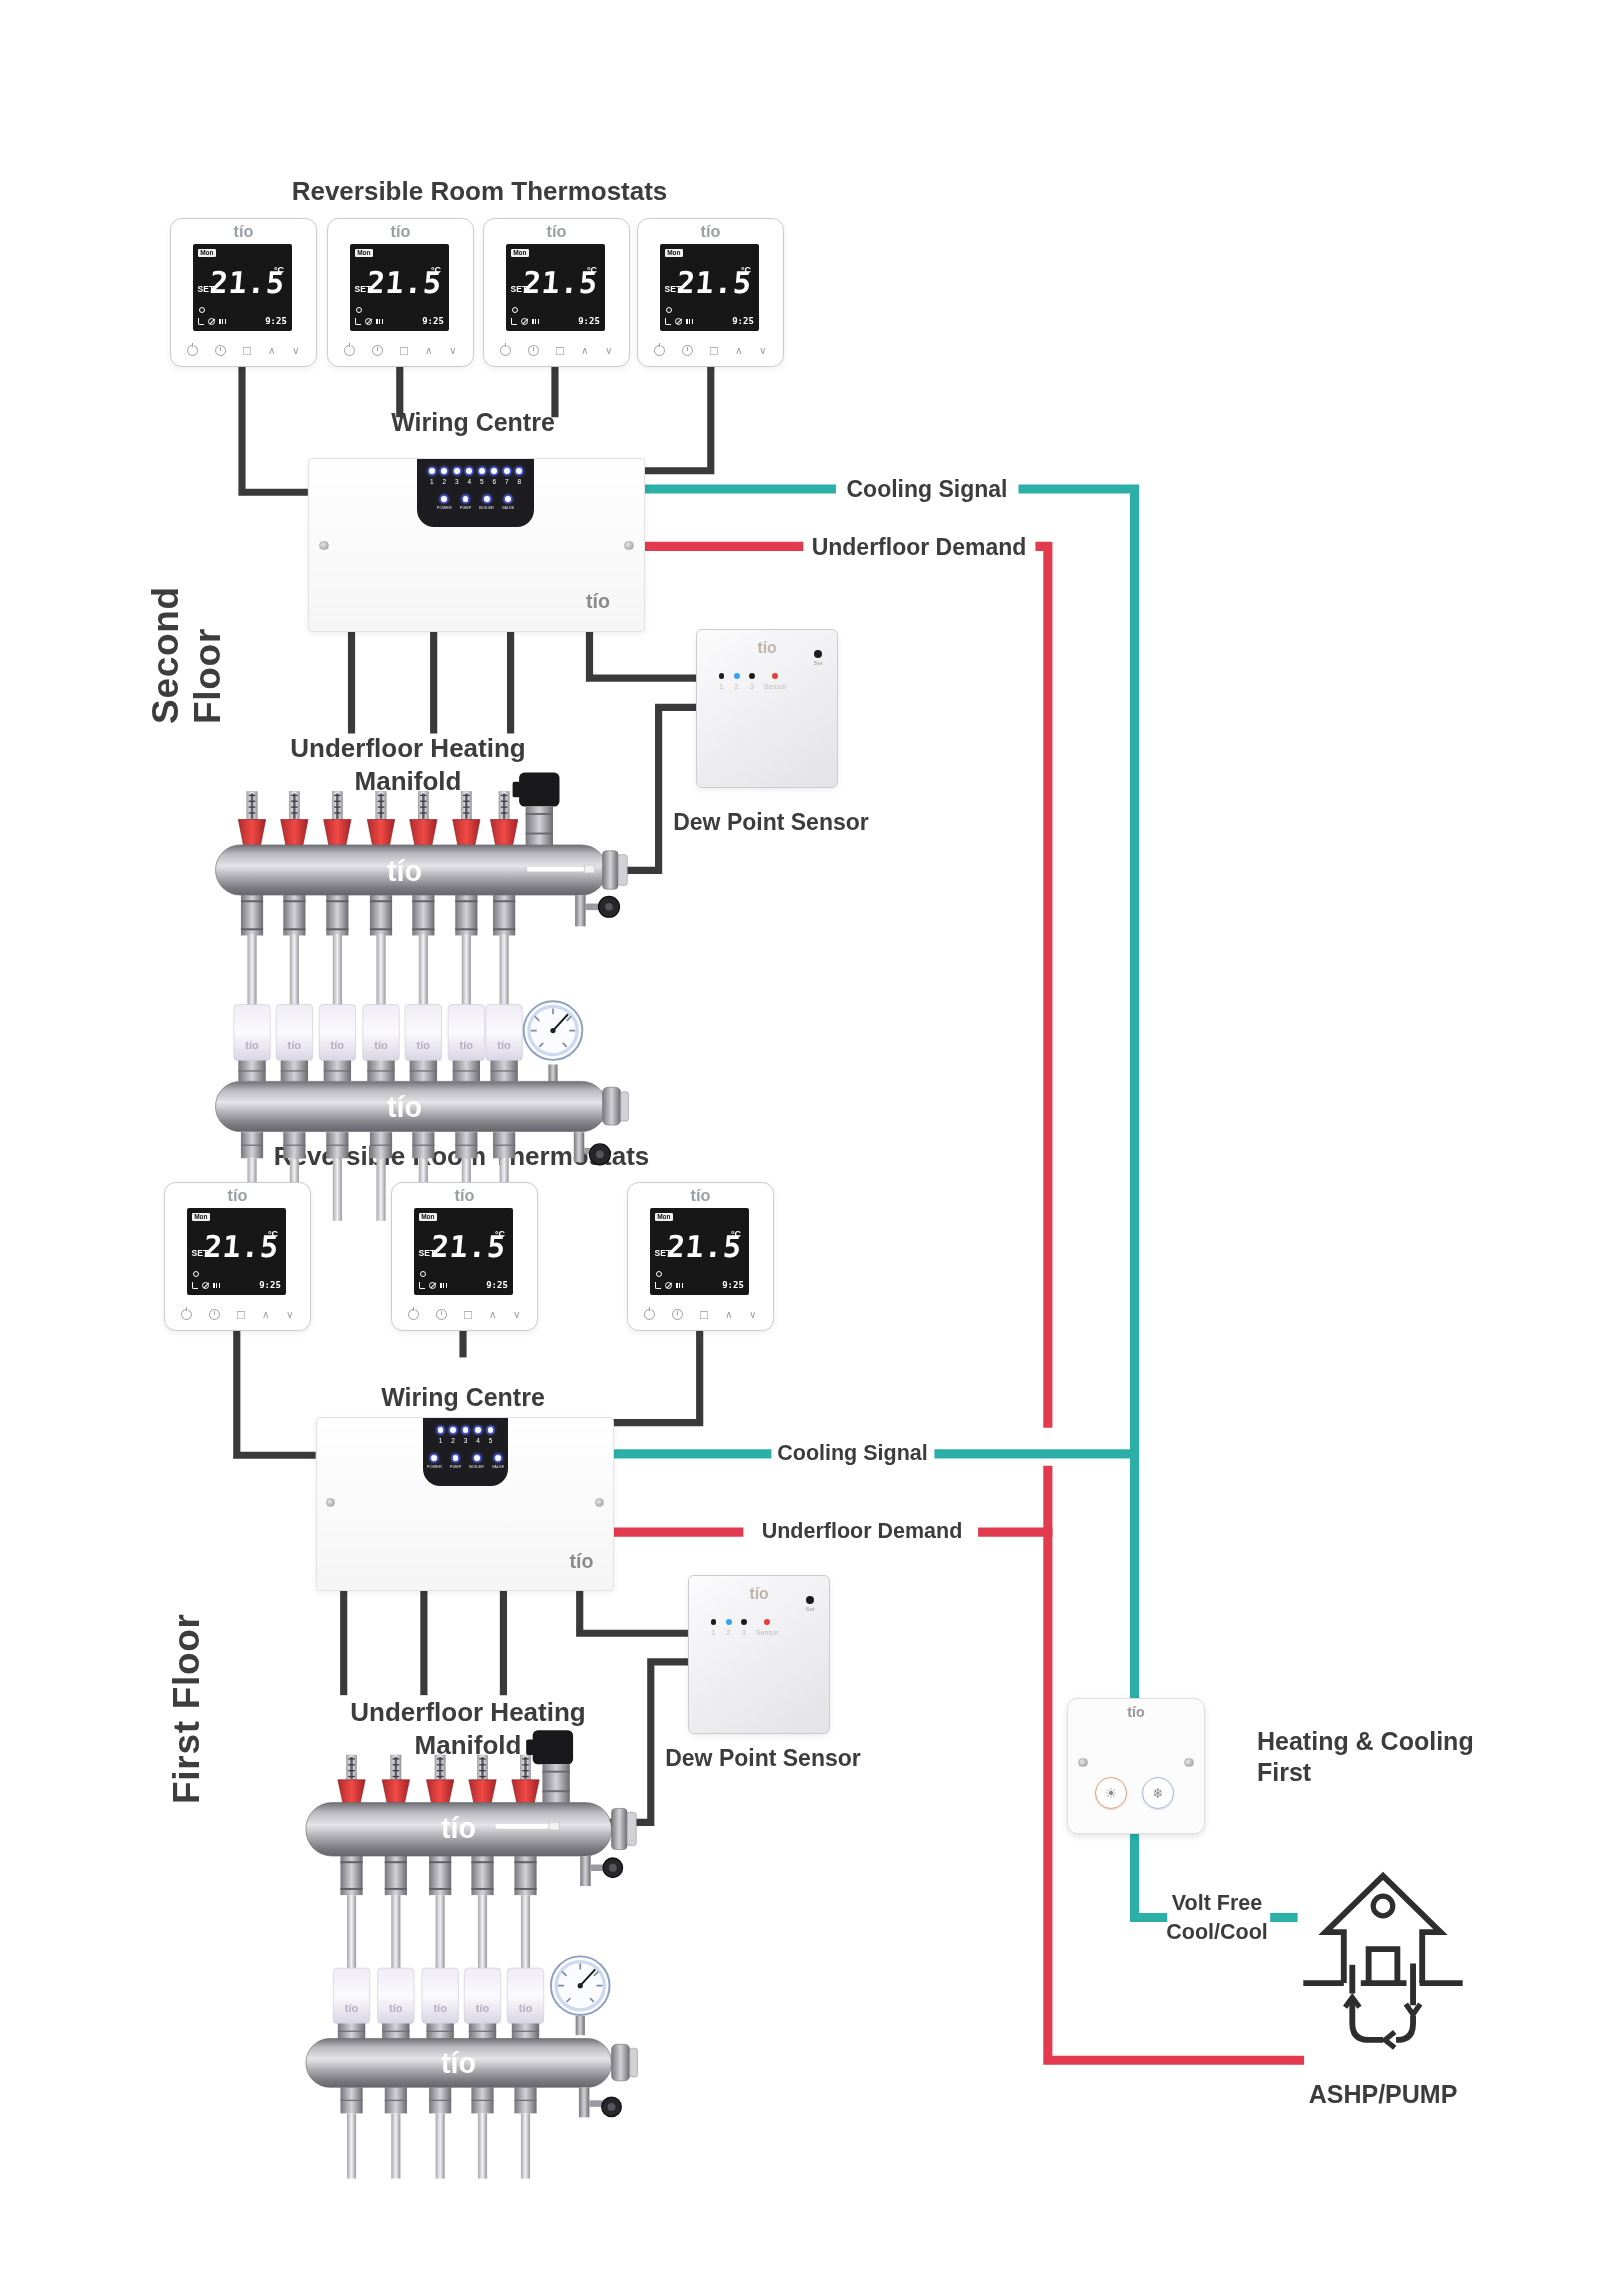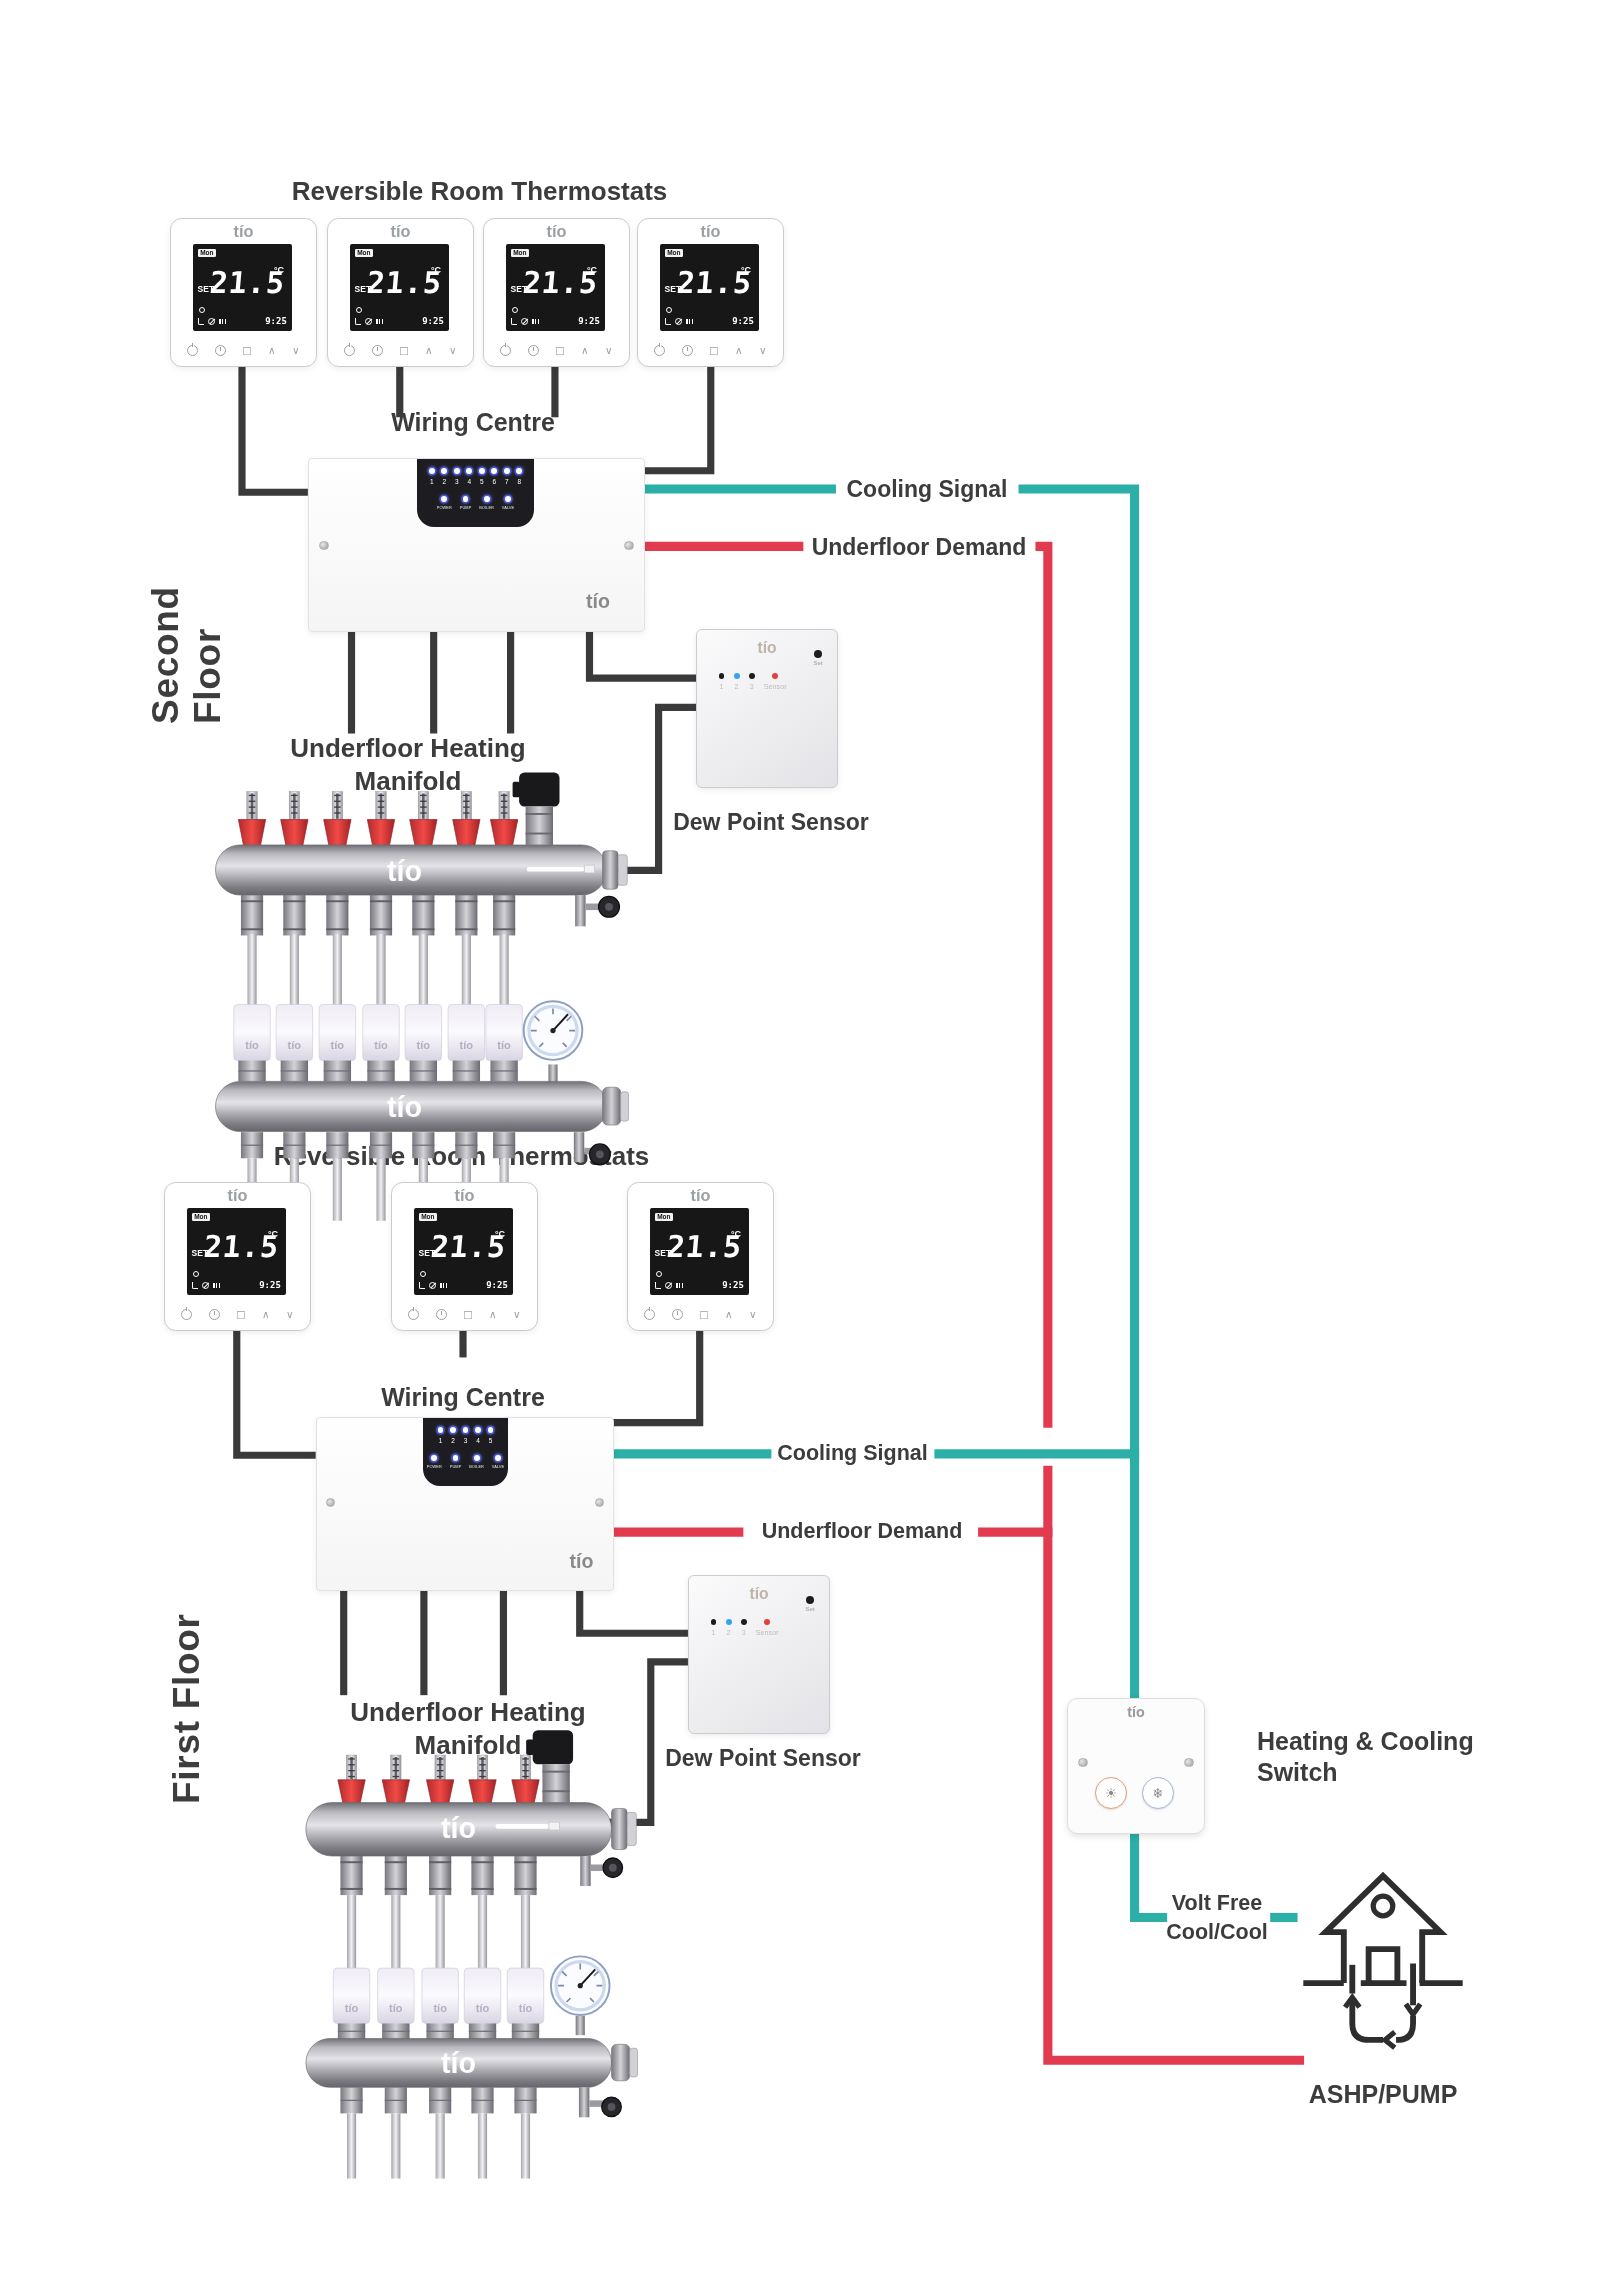--- a/index.html
+++ b/index.html
@@ -862,21 +862,21 @@
     <span class="screw" style="right:10.4px;top:59px;"></span>
     <div class="sw-btn heat">
       <span>☀</span>
     </div>
     <div class="sw-btn cool">
       <span>❄</span>
     </div>
   </div>
   <div class="lbl f38" style="left:1217px;top:1726px;width:274px;text-align:left;line-height:31px;margin-left:40px;">
     <div>Heating &amp; Cooling</div>
-    <div>Switch</div>
+    <div>First</div>
   </div>
 
   <div class="lbl f34" style="left:1152px;top:1889px;width:130px;">
     <div>Volt Free</div>
     <div>Cool/Cool</div>
   </div>
 
   <svg class="house" style="left:1298px;top:1859px;" width="170" height="209" viewBox="0 0 260 320">
     <g stroke="#2e2e2e" stroke-width="9" fill="none" stroke-linejoin="miter" stroke-linecap="butt">
       <path d="M70 190 L70 112 L42 112 L130 26 L218 112 L190 112 L190 190"></path>

